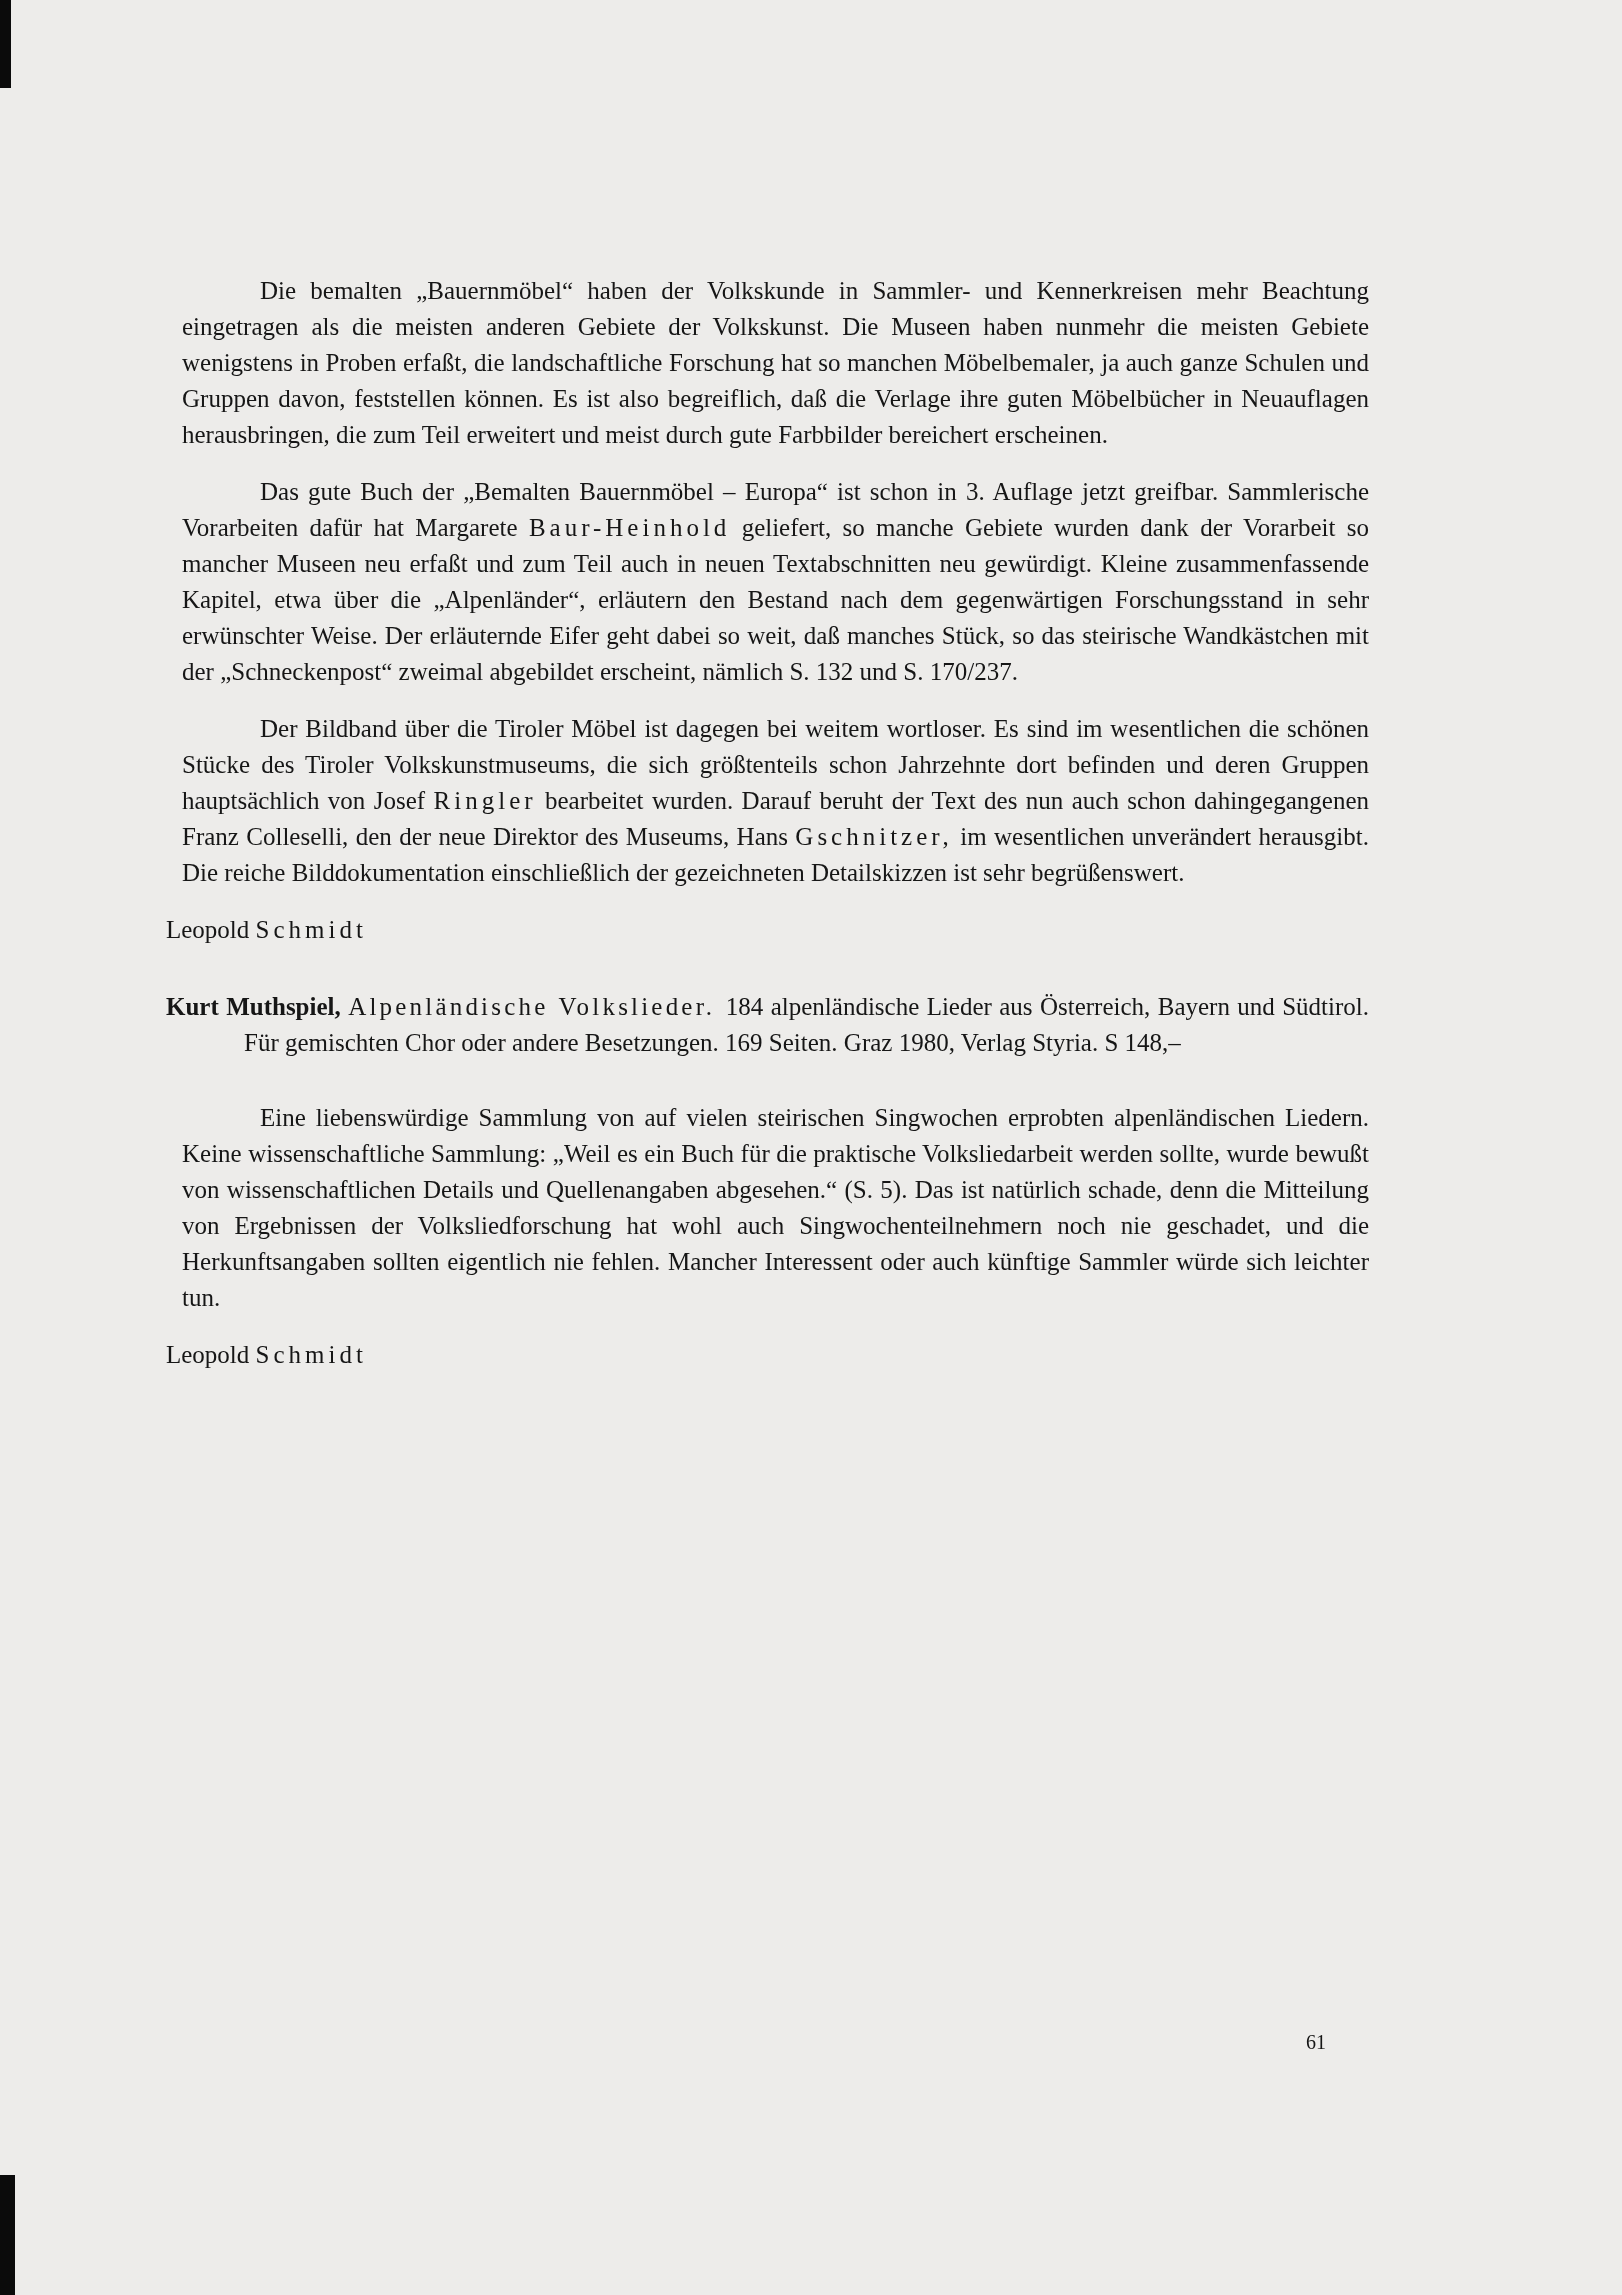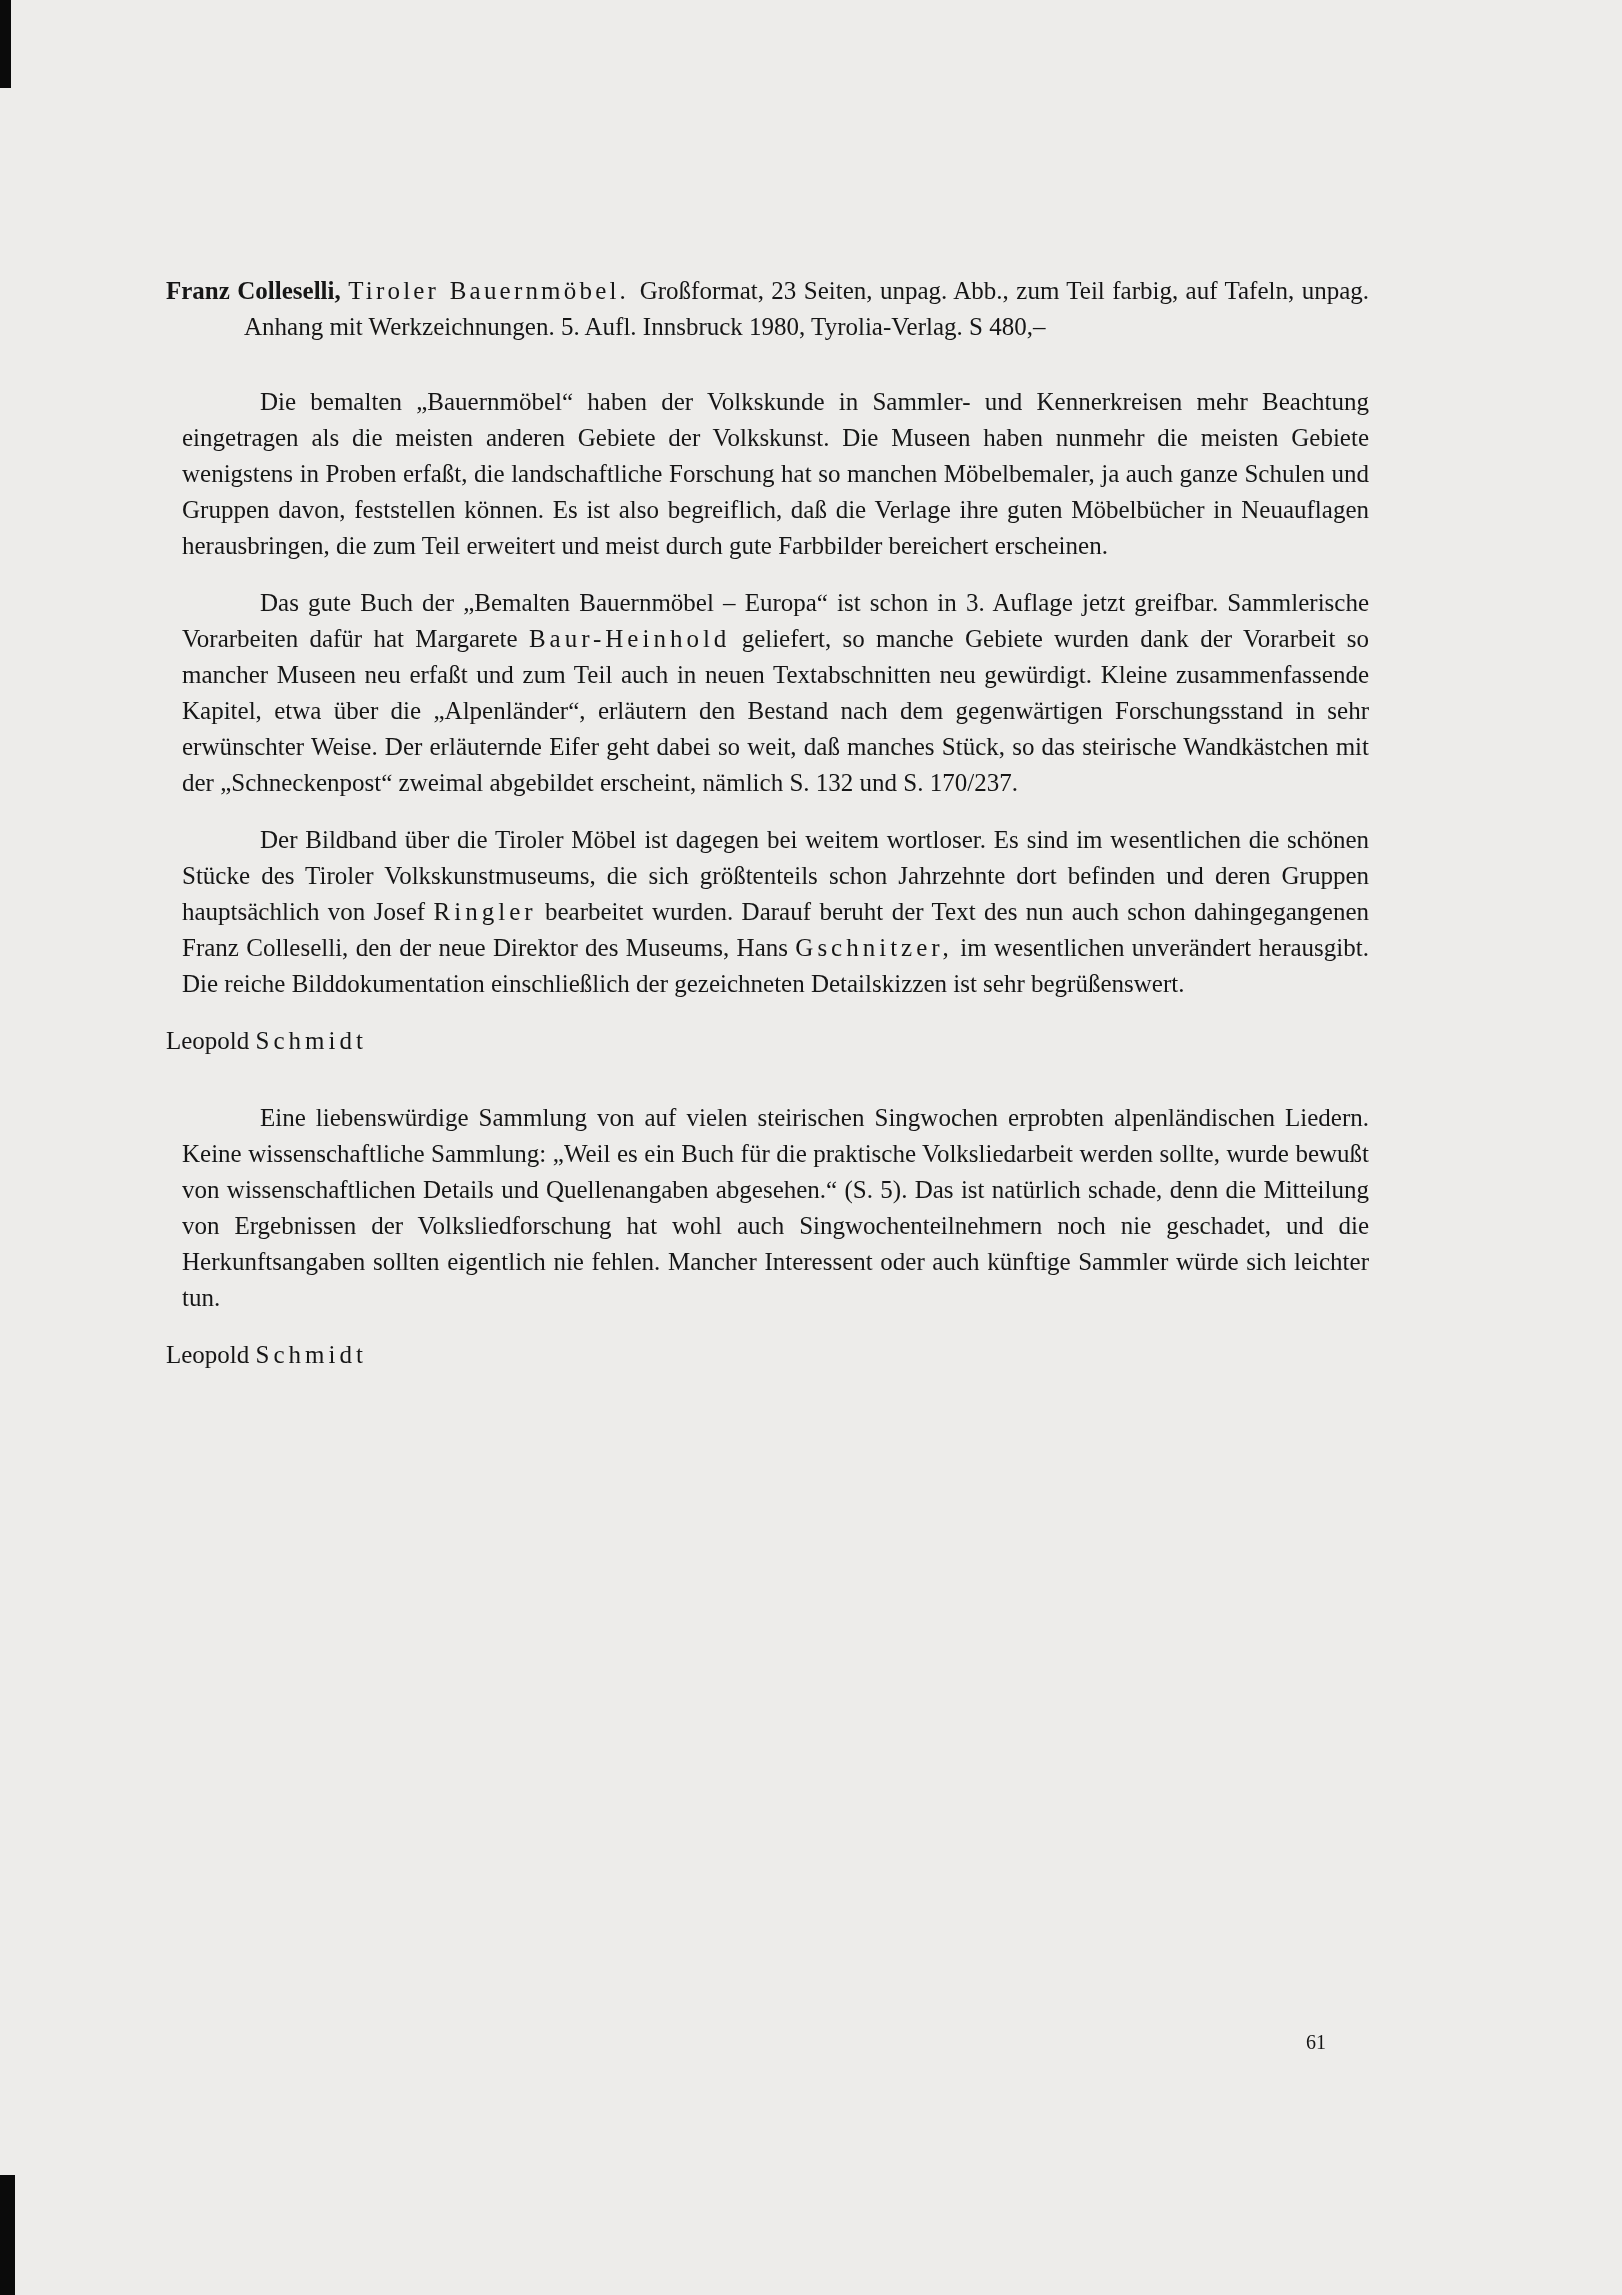--- a/index.html
+++ b/index.html
@@ -53,30 +53,30 @@
 </style>
 </head>
 <body>
 
 <div class="artifact artifact-top"></div>
 <div class="artifact artifact-bottom"></div>
 
 <main class="text-block">
 
 
-  <p class="entry"><span class="author">Franz Colleselli, </span><span class="sp">Tiroler Bauernmöbel. </span><span>Großformat, 23 Seiten, unpag. Abb., zum Teil farbig, auf Tafeln, unpag. Anhang mit Werkzeichnungen. 5. Aufl. Innsbruck 1980, Tyrolia-Verlag. S 480,–</span></p>
 
   <p class="body-para">Die bemalten „Bauernmöbel“ haben der Volkskunde in Sammler- und Kennerkreisen mehr Beachtung eingetragen als die meisten anderen Gebiete der Volkskunst. Die Museen haben nunmehr die meisten Gebiete wenigstens in Proben erfaßt, die landschaftliche Forschung hat so manchen Möbelbemaler, ja auch ganze Schulen und Gruppen davon, feststellen können. Es ist also begreiflich, daß die Verlage ihre guten Möbelbücher in Neuauflagen herausbringen, die zum Teil erweitert und meist durch gute Farbbilder bereichert erscheinen.</p>
 
   <p class="body-para"><span>Das gute Buch der „Bemalten Bauernmöbel – Europa“ ist schon in 3. Auflage jetzt greifbar. Sammlerische Vorarbeiten dafür hat Margarete </span><span class="spn">Baur-Heinhold</span><span> geliefert, so manche Gebiete wurden dank der Vorarbeit so mancher Museen neu erfaßt und zum Teil auch in neuen Textabschnitten neu gewürdigt. Kleine zusammenfassende Kapitel, etwa über die „Alpenländer“, erläutern den Bestand nach dem gegenwärtigen Forschungsstand in sehr erwünschter Weise. Der erläuternde Eifer geht dabei so weit, daß manches Stück, so das steirische Wandkästchen mit der „Schneckenpost“ zweimal abgebildet erscheint, nämlich S. 132 und S. 170/237.</span></p>
 
   <p class="body-para"><span>Der Bildband über die Tiroler Möbel ist dagegen bei weitem wortloser. Es sind im wesentlichen die schönen Stücke des Tiroler Volkskunstmuseums, die sich größtenteils schon Jahrzehnte dort befinden und deren Gruppen hauptsächlich von Josef </span><span class="spn">Ringler</span><span> bearbeitet wurden. Darauf beruht der Text des nun auch schon dahingegangenen Franz Colleselli, den der neue Direktor des Museums, Hans </span><span class="spn">Gschnitzer,</span><span> im wesentlichen unverändert herausgibt. Die reiche Bilddokumentation einschließlich der gezeichneten Detailskizzen ist sehr begrüßenswert.</span></p>
 
   <p class="signature"><span>Leopold </span><span class="spn">Schmidt</span></p>
 
+  <p class="entry"><span class="author">Kurt Muthspiel, </span><span class="sp">Alpenländische Volkslieder. </span><span>184 alpenländische Lieder aus Österreich, Bayern und Südtirol. Für gemischten Chor oder andere Besetzungen. 169 Seiten. Graz 1980, Verlag Styria. S 148,–</span></p>
 
   <p class="body-para">Eine liebenswürdige Sammlung von auf vielen steirischen Singwochen erprobten alpenländischen Liedern. Keine wissenschaftliche Sammlung: „Weil es ein Buch für die praktische Volksliedarbeit werden sollte, wurde bewußt von wissenschaftlichen Details und Quellenangaben abgesehen.“ (S. 5). Das ist natürlich schade, denn die Mitteilung von Ergebnissen der Volksliedforschung hat wohl auch Singwochenteilnehmern noch nie geschadet, und die Herkunftsangaben sollten eigentlich nie fehlen. Mancher Interessent oder auch künftige Sammler würde sich leichter tun.</p>
 
   <p class="signature"><span>Leopold </span><span class="spn">Schmidt</span></p>
 
 </main>
 
 <div class="page-number">61</div>
 
 

